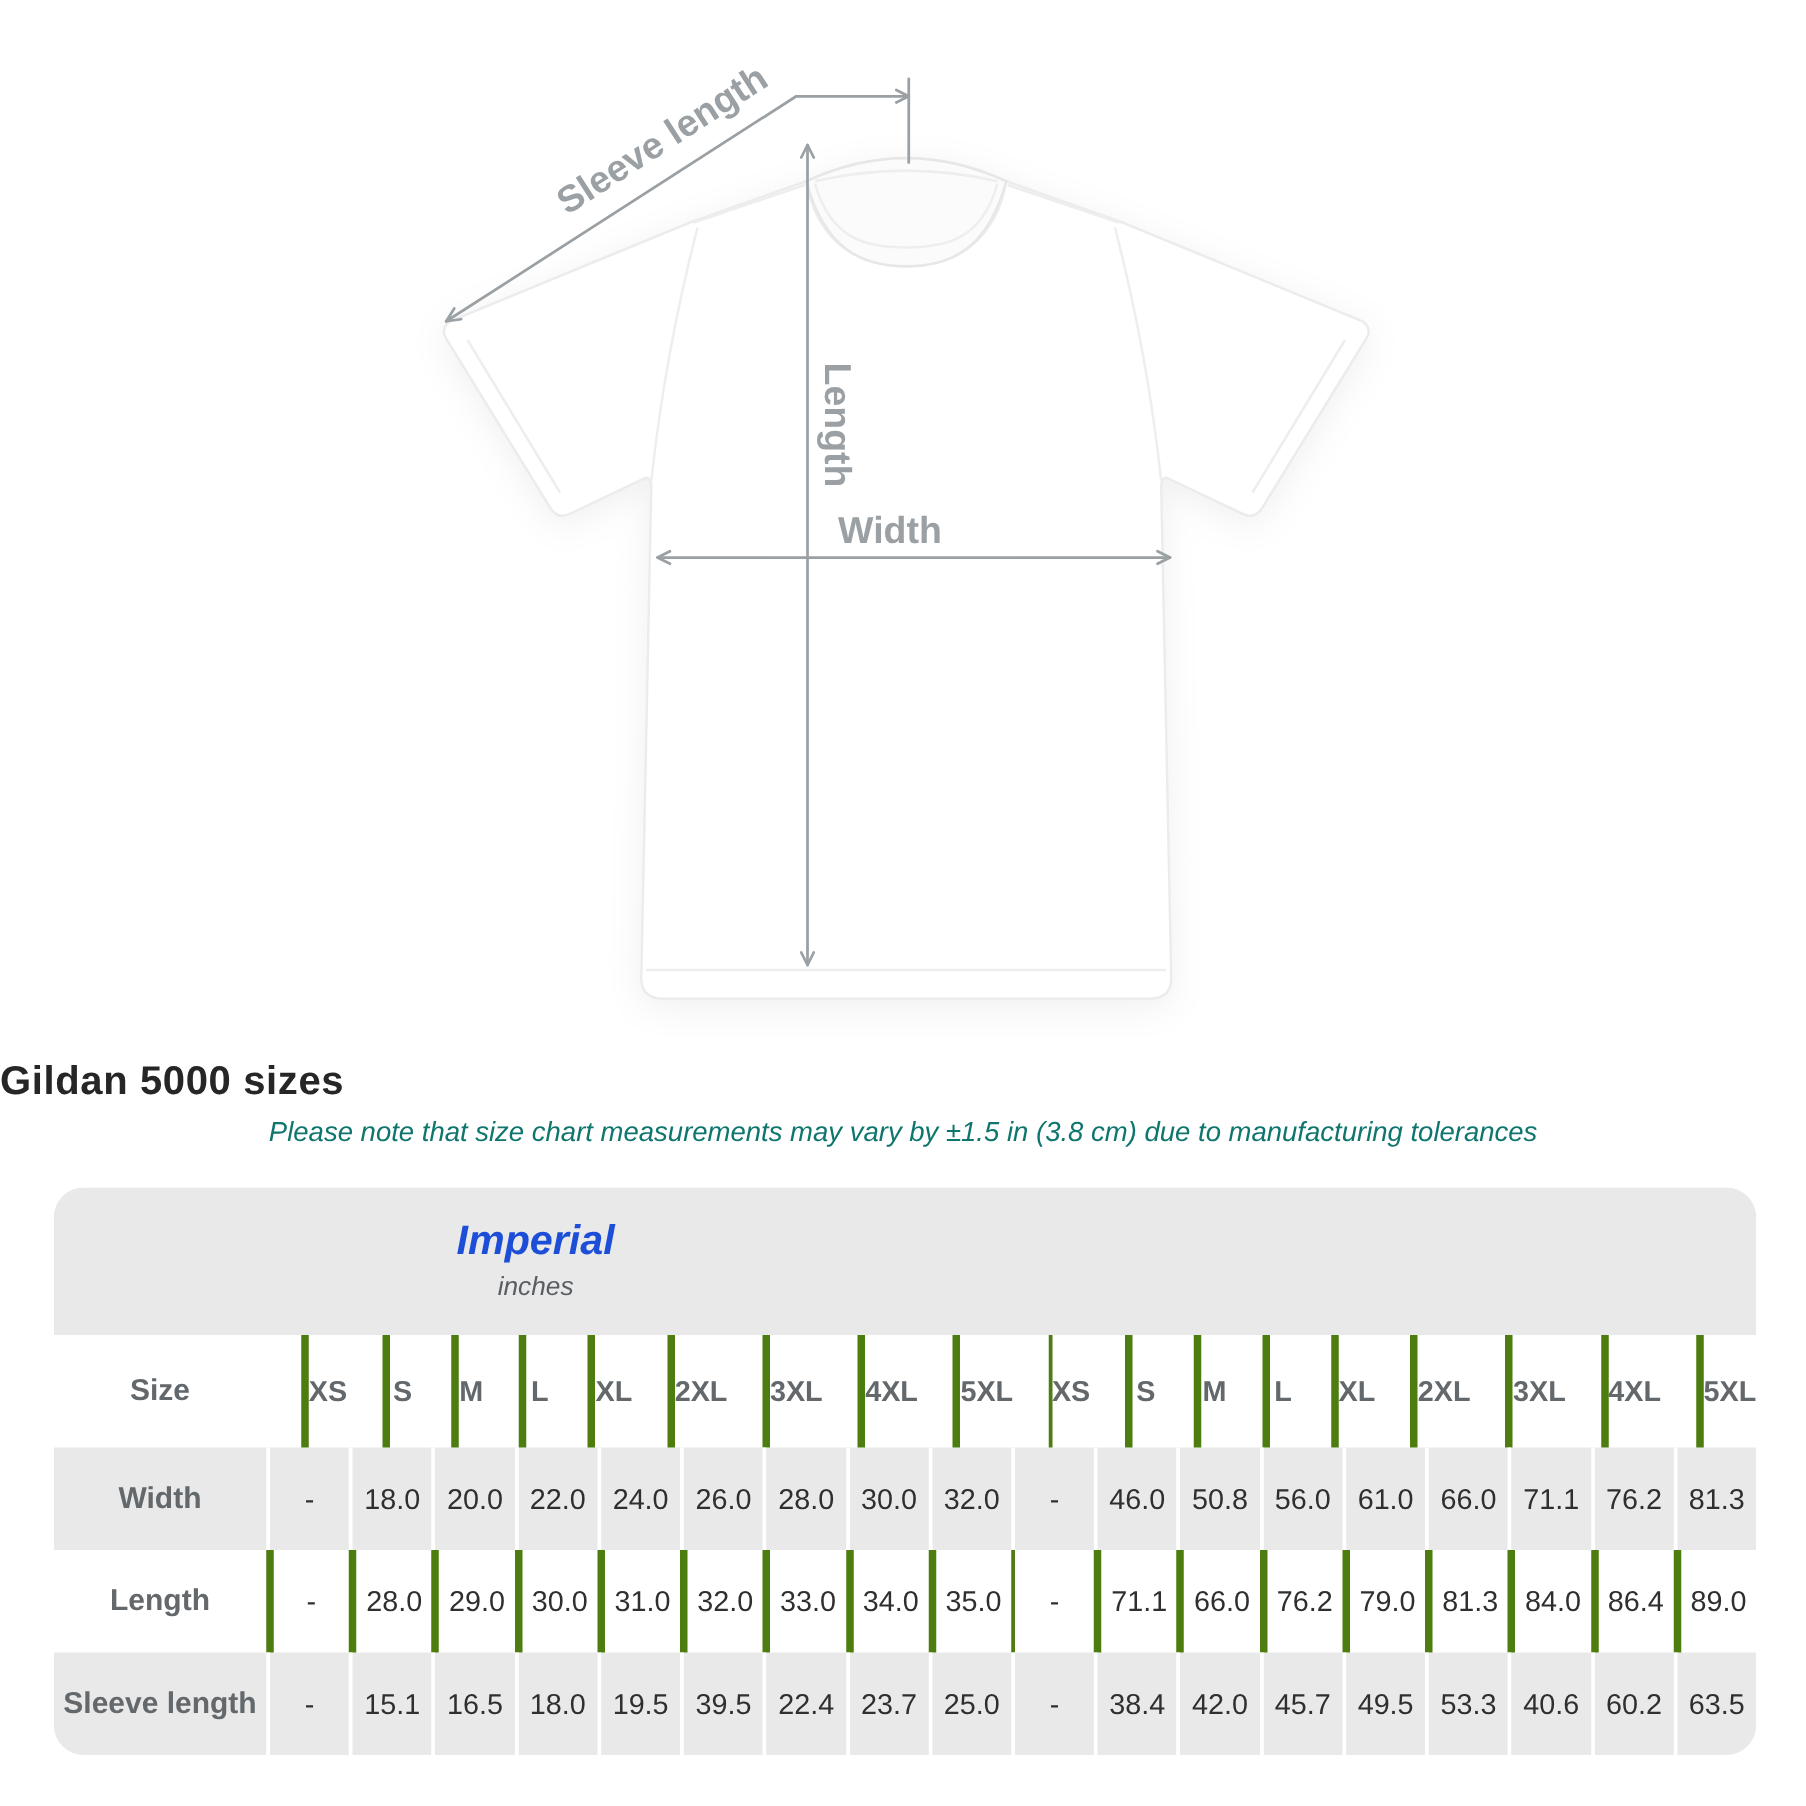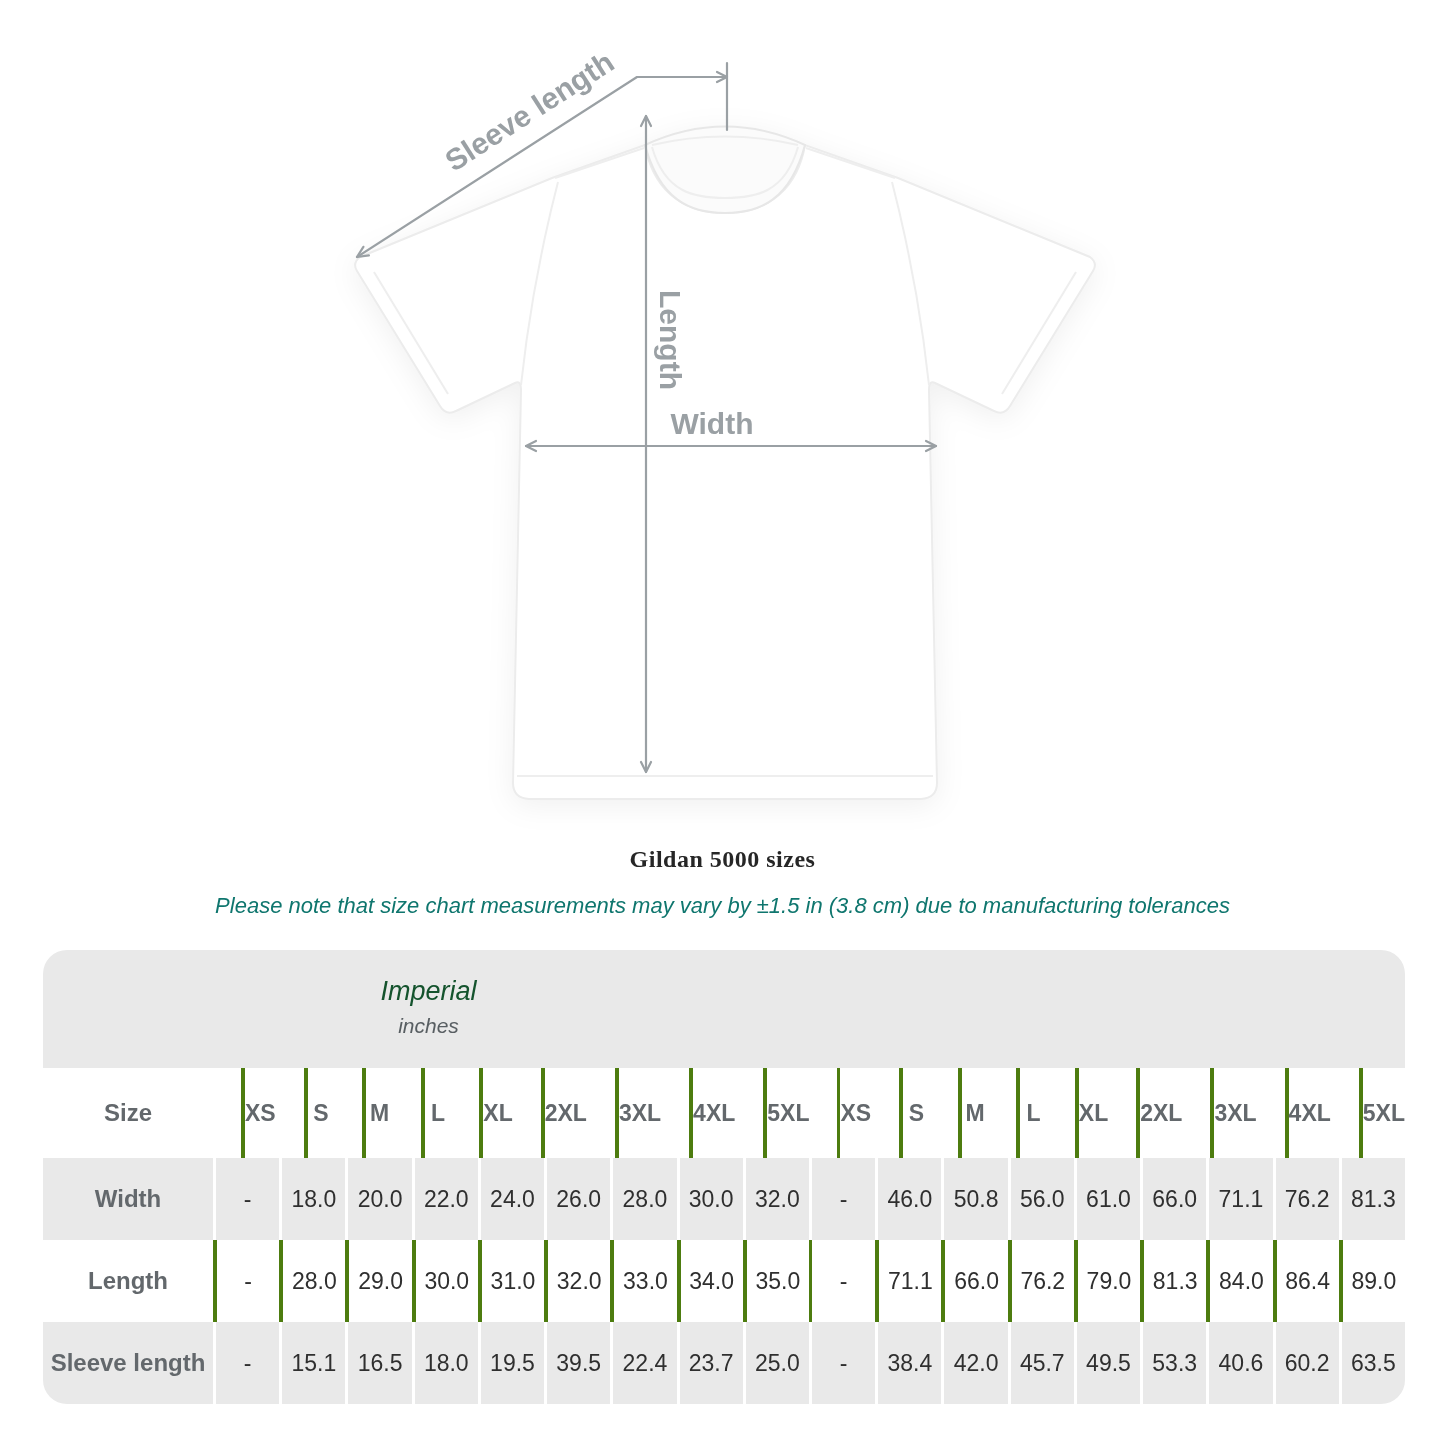--- a/index.html
+++ b/index.html
@@ -9,44 +9,44 @@
 
   
   .diagram-svg{position:absolute;left:300px;top:50px;width:850px;height:780px;}
   .shirt-body{fill:#ffffff;stroke:#ececec;stroke-width:2;}
   .shirt-detail{fill:none;stroke:#eeeeee;stroke-width:2;}
   .neck-hole{fill:#fbfbfb;stroke:#e7e7e7;stroke-width:2;}
   .meas{fill:none;stroke:var(--diagram-line,#9aa0a4);stroke-width:2.2;stroke-linecap:round;stroke-linejoin:round;}
   .meas-label{fill:var(--diagram-line,#9aa0a4);font-weight:bold;font-size:30px;}
 
   
-  .page-title{position:absolute;top:846px;left:0;width:100%;text-align:center;
-              font-size:24px;font-weight:bold;color:#262626;letter-spacing:.5px;font-family:Liberation Serif, serif;}
+  .page-title{position:absolute;top:846px;left:0;width:100%;text-align:left;
+              font-size:32px;font-weight:bold;color:#262626;letter-spacing:.5px;}
   .page-note{position:absolute;top:893px;left:0;width:100%;text-align:center;
              font-size:22px;font-style:italic;color:#0f766e;}
 
   
   .size-table{position:absolute;left:43px;top:950px;width:1362px;
               border-radius:24px;overflow:hidden;}
   .band{height:118px;background:var(--band,#e9e9e9);position:relative;}
   .band .group{position:absolute;top:0;height:100%;display:flex;flex-direction:column;
                justify-content:center;align-items:center;gap:7px;padding-bottom:4px;box-sizing:border-box;}
   .group-imperial{left:0;width:771px;}
   .group-metric{left:771px;right:0;}
-  .group-name{font-size:27px;font-weight:normal;font-style:italic;color:#14532d;}
+  .group-name{font-size:33px;font-weight:bold;font-style:italic;color:#1d4ed8;}
   .group-unit{font-size:21px;font-style:italic;color:#585e62;}
 
   .trow{display:grid;grid-template-columns:170px repeat(18,1fr);}
   .row-header{height:90px;background:#ffffff;gap:28px;}
   .trow:not(.row-header){height:82px;}
   .row-last{height:78px;}
   .row-gray{background:var(--band,#e9e9e9);}
   .row-white{background:#ffffff;}
   .cell{display:flex;align-items:center;justify-content:center;font-size:23px;box-sizing:border-box;}
-  .row-white .cell + .cell{border-left:4px solid #4d7c0f;}
+  .row-white .cell + .cell{border-left:6px solid #4d7c0f;}
   .row-white .cell.group-start{border-left-width:3px;}
   .row-gray .cell + .cell{border-left:3px solid #ffffff;}
   .label-cell,.head-cell{font-weight:bold;color:var(--header-text,#63686c);}
   .label-cell{font-size:24px;}
   .value-cell{color:var(--value-text,#2f2f2f);}
 </style>
 </head>
 <body>
 
 <div class="stage">

